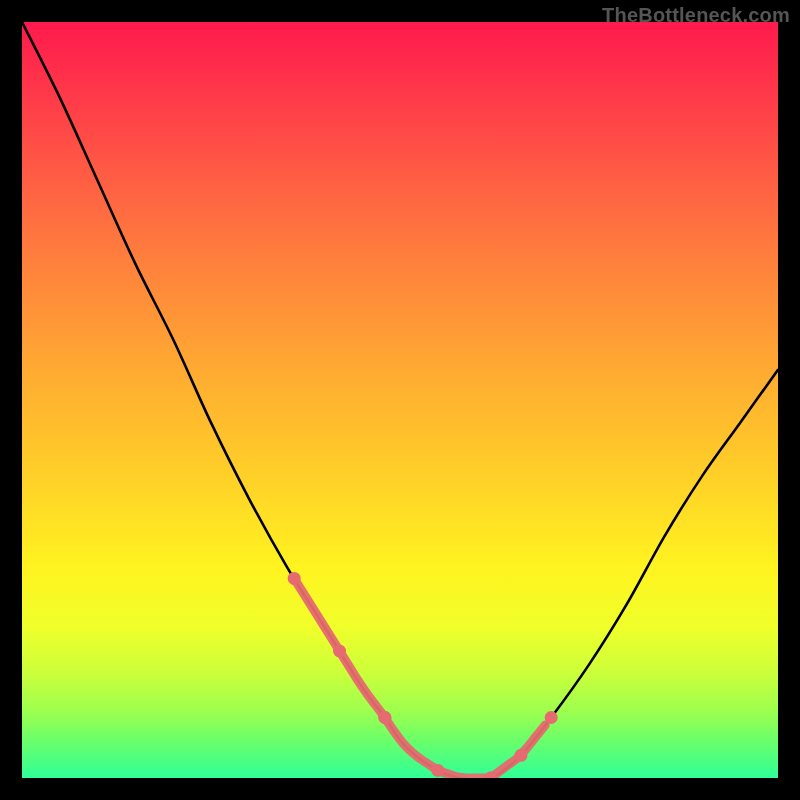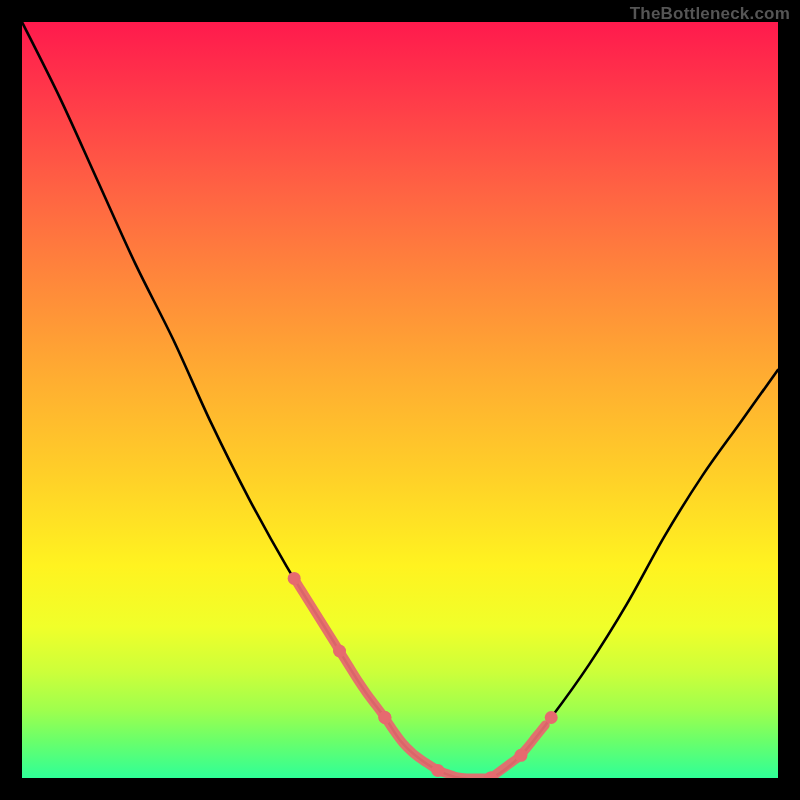--- a/index.html
+++ b/index.html
@@ -38,21 +38,21 @@
       #9fff4d 91%,
       #6bff6a 95%,
       #2fff97 100%
     );
   }
   .watermark {
     position: absolute;
     top: 4px;
     right: 10px;
     color: #555;
-    font-size: 17px;
+    font-size: 20px;
     font-weight: 600;
     letter-spacing: 0.2px;
     user-select: none;
   }
   svg.curve {
     position: absolute;
     inset: 0;
     width: 100%;
     height: 100%;
     pointer-events: none;

